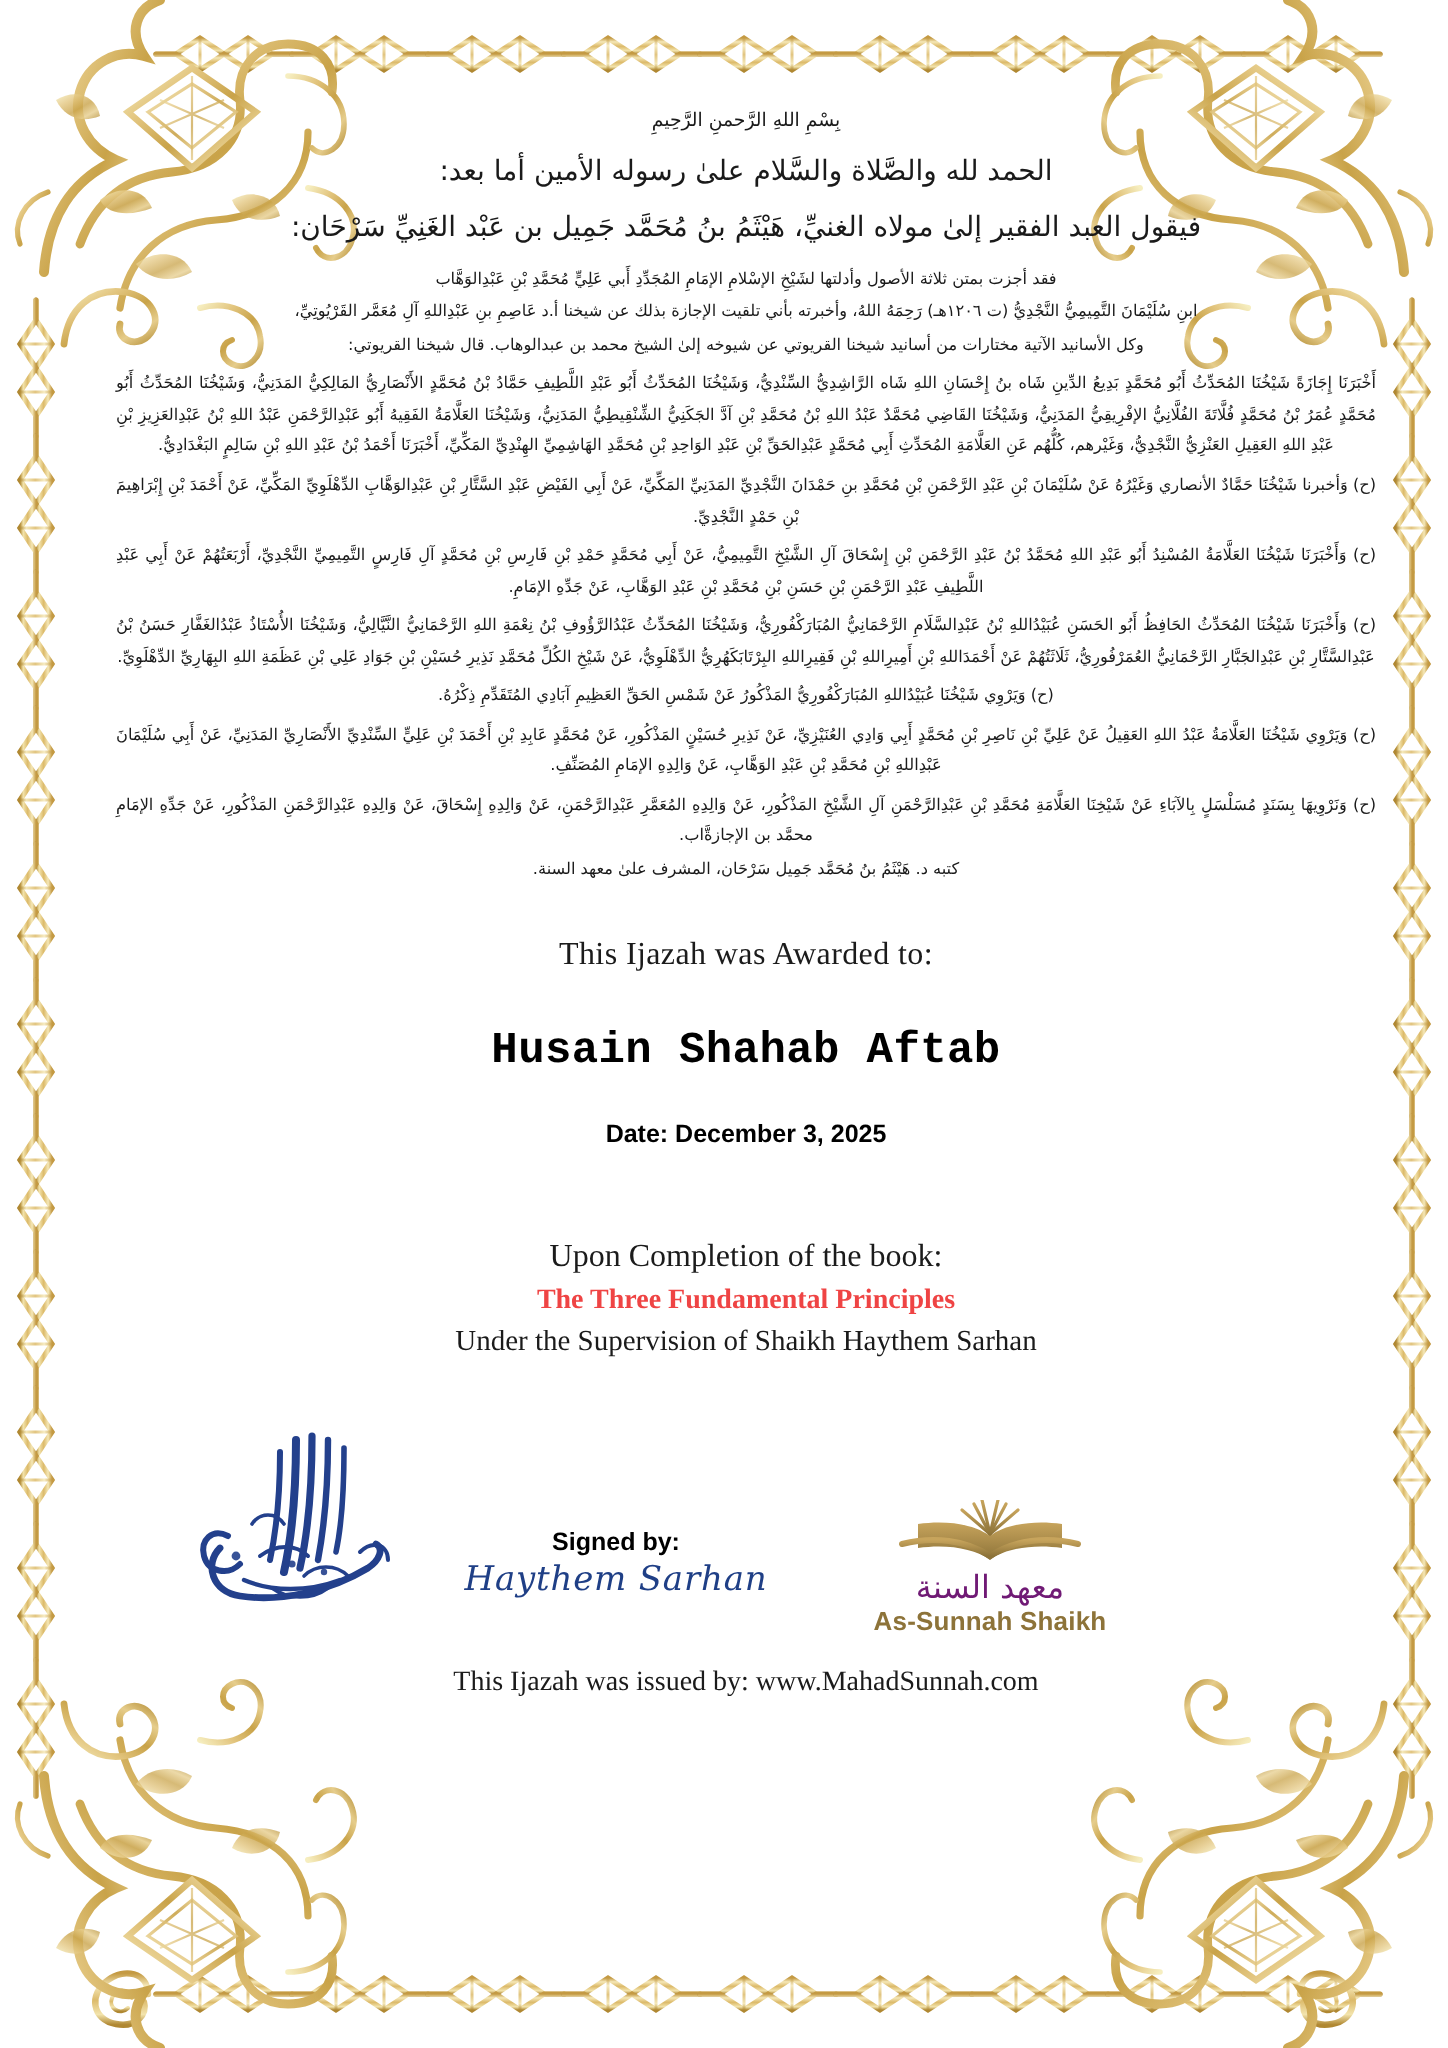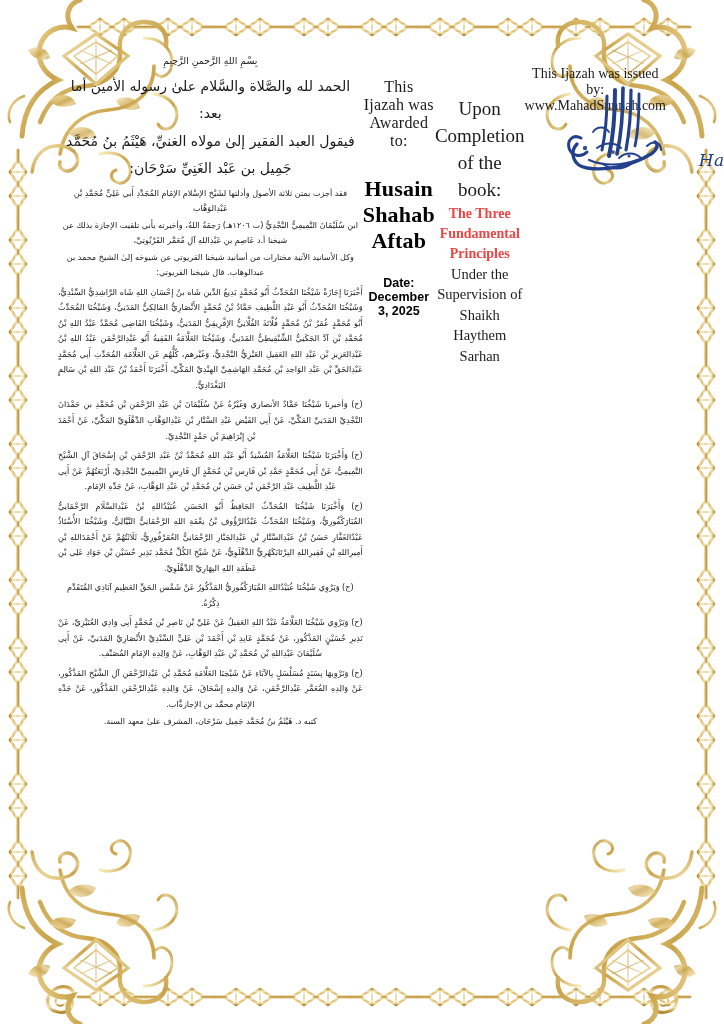--- a/index.html
+++ b/index.html
@@ -25,22 +25,23 @@
   .frame svg { display: block; width: 724px; height: 1024px; }
 
   
   .sheet {
     position: absolute;
     left: 0; top: 0;
     width: 724px;
     height: 1024px;
     z-index: 2;
     box-sizing: border-box;
-    padding: 52px 58px 56px 58px;
+    padding: 52px 36px 56px 58px;
     display: flex;
+    flex-direction: column;
   }
 
   
   .arabic-block {
     direction: rtl;
     text-align: center;
     color: #1a1a1a;
   }
   .ar {
     font-family: "DejaVu Sans", sans-serif;
@@ -66,21 +67,21 @@
     margin-top: 26px;
     text-align: center;
   }
   .award-intro {
     font-family: "Liberation Serif", serif;
     font-size: 16px;
     color: #1b1b1b;
     letter-spacing: 0.2px;
   }
   .recipient {
-    font-family: Liberation Serif, serif;
+    font-family: Liberation Mono, monospace;
     font-weight: bold;
     font-size: 22px;
     color: #000;
     margin-top: 26px;
     letter-spacing: 0.2px;
   }
   .date-line {
     font-family: "Liberation Sans", sans-serif;
     font-weight: bold;
     font-size: 12.5px;
@@ -88,21 +89,21 @@
     margin-top: 22px;
   }
 
   .completion {
     margin-top: 44px;
     text-align: center;
     line-height: 1.42;
   }
   .completion-lead {
     font-family: "Liberation Serif", serif;
-    font-size: 19px;
+    font-size: 16px;
     color: #1b1b1b;
   }
   .completion-book {
     font-family: "Liberation Serif", serif;
     font-weight: bold;
     font-size: 14px;
     color: #ef4444;
   }
   .completion-super {
     font-family: "Liberation Serif", serif;

